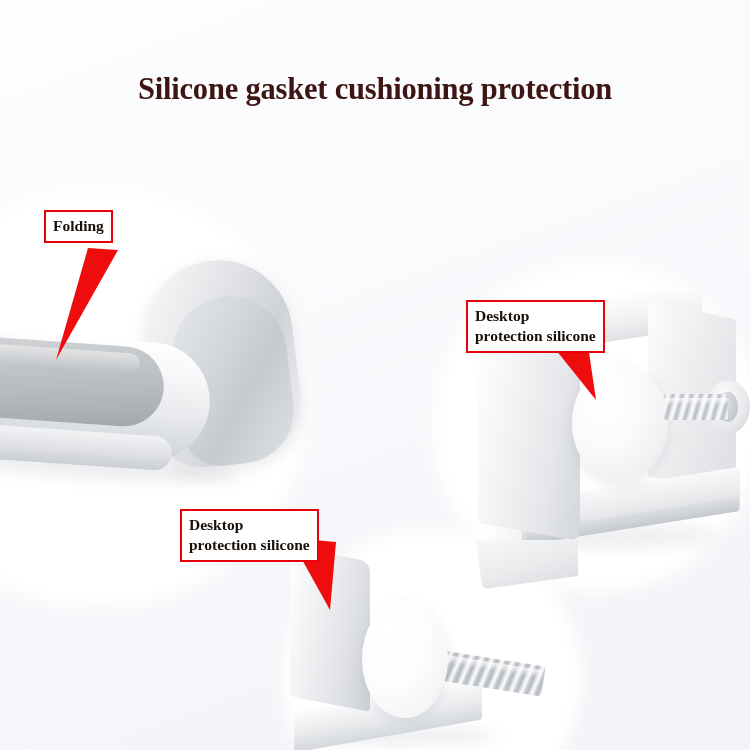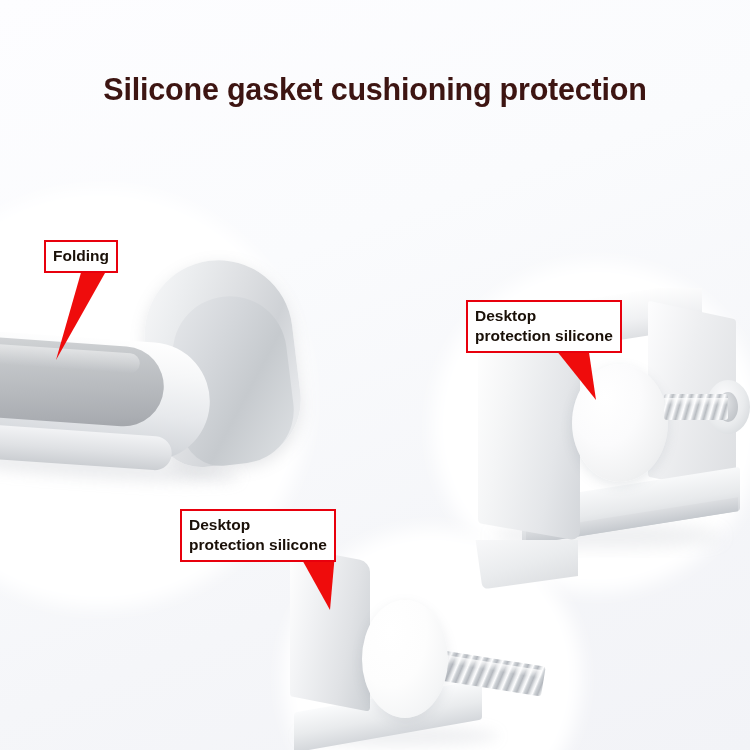--- a/index.html
+++ b/index.html
@@ -6,21 +6,21 @@
     margin: 0;
     padding: 0;
     background: #ffffff;
   }
 
   #page {
     position: relative;
     width: 750px;
     height: 750px;
     overflow: hidden;
-    font-family: Liberation Sans, sans-serif;
+    font-family: Liberation Serif, serif;
     background:
       linear-gradient(160deg, #fdfdff 0%, #fafbfd 35%, #f5f6f9 70%, #f2f3f7 100%);
   }
 
   
   .title {
     position: absolute;
     left: 0;
     top: 72px;
     width: 750px;
@@ -291,21 +291,21 @@
     background: #ffffff;
     border: 2.5px solid #e8000d;
     padding: 4px 7px 5px 7px;
     color: #1a1008;
     font-size: 15.5px;
     font-weight: bold;
     line-height: 1.28;
     white-space: nowrap;
     z-index: 30;
   }
-  #callout-folding  { left: 44px;  top: 210px; margin-top: 30px; }
+  #callout-folding  { left: 44px;  top: 210px; }
   #callout-desk-r   { left: 466px; top: 300px; }
   #callout-desk-b   { left: 180px; top: 509px; }
 
   
   .arrow {
     position: absolute;
     z-index: 25;
     overflow: visible;
   }
   #arrow-folding { left: 20px;  top: 248px;  width: 120px; height: 130px; }

